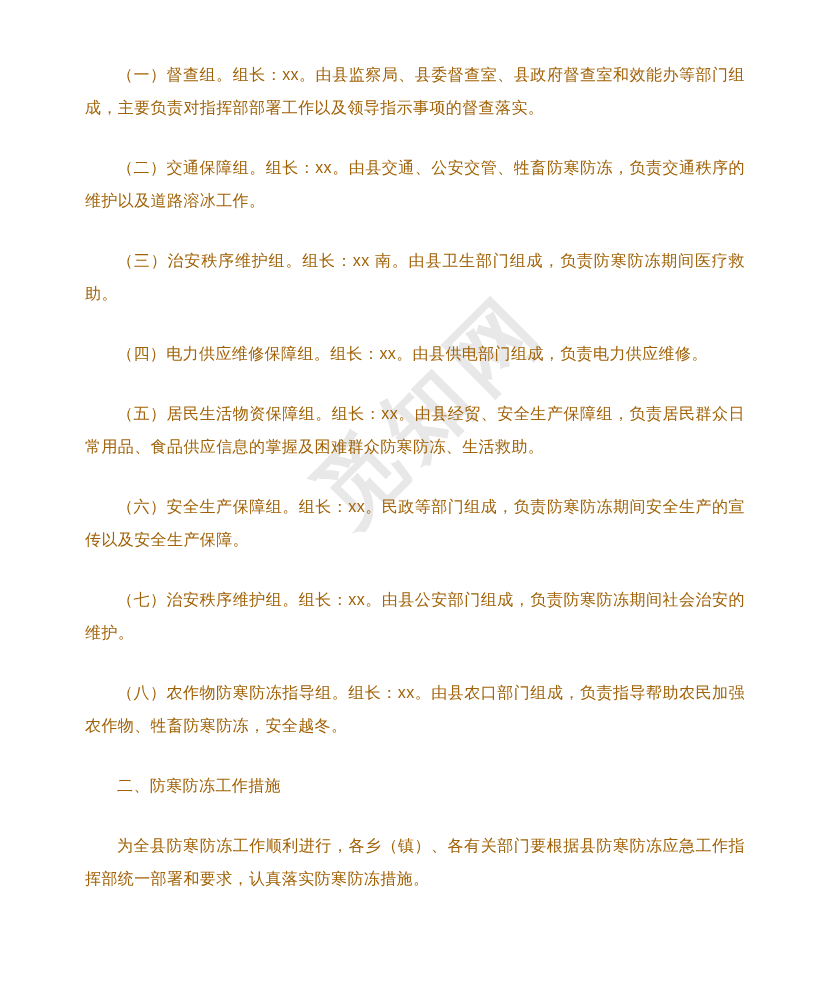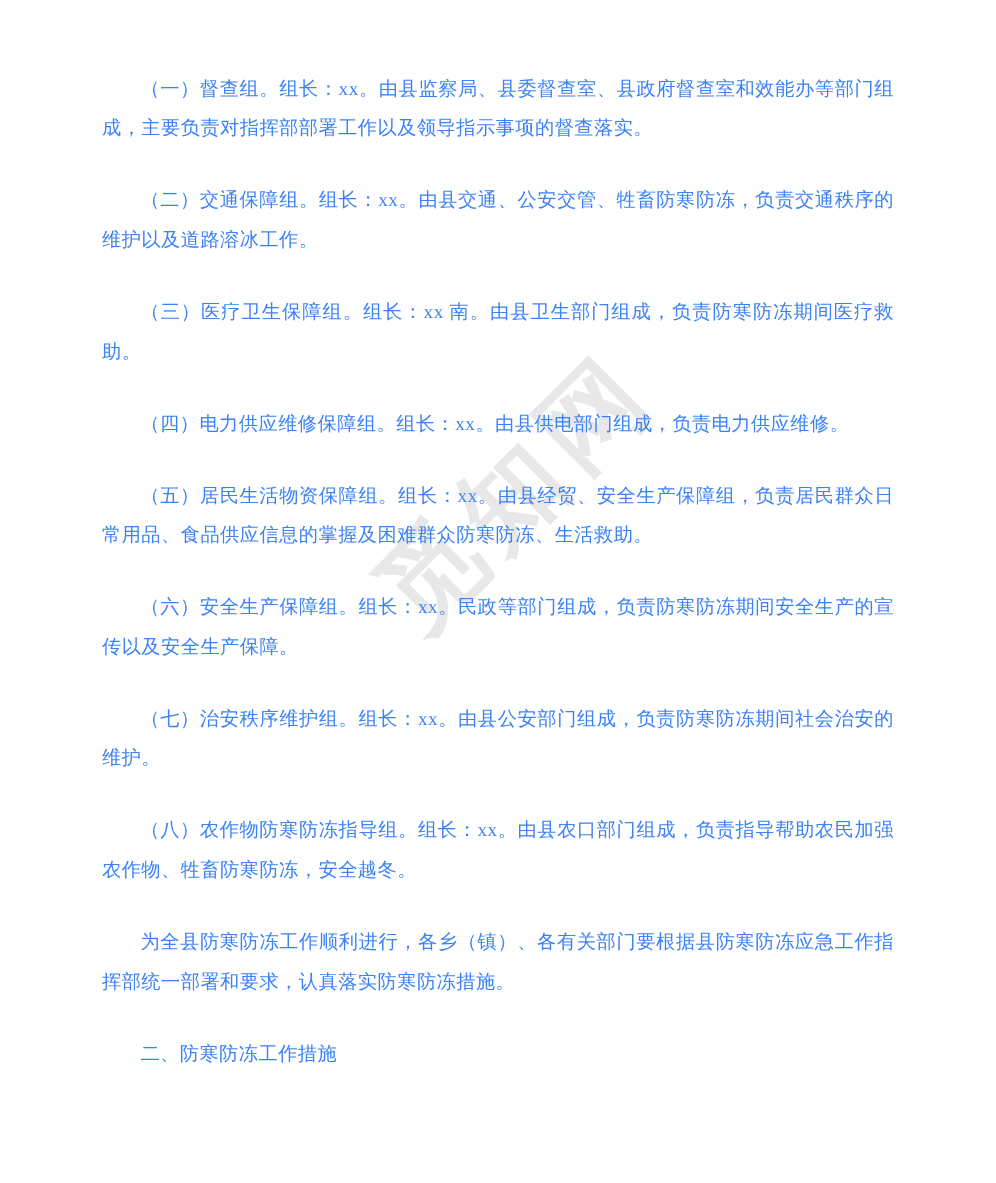--- a/index.html
+++ b/index.html
@@ -18,27 +18,26 @@
     width: 830px;
     height: 986px;
     box-sizing: border-box;
     padding: 58px 85px 0 85px;
     background: #ffffff;
   }
   .para {
     margin: 0 0 27px 0;
     font-size: 16px;
     line-height: 33px;
-    color: #3b82f6;
+    color: #a16207;
     text-indent: 2em;
     text-align: justify;
     letter-spacing: 0.4px;
     position: relative;
     z-index: 2;
-    font-family: Liberation Serif, serif;
   }
   .watermark {
     position: absolute;
     left: 430px;
     top: 410px;
     transform: translate(-50%, -50%) rotate(-45deg);
     font-size: 84px;
     font-weight: bold;
     letter-spacing: 10px;
     color: rgba(130, 130, 130, 0.18);
@@ -52,28 +51,28 @@
 </head>
 <body>
 
 <div class="page">
   <div class="watermark">觅知网</div>
 
   <p class="para">（一）督查组。组长：xx。由县监察局、县委督查室、县政府督查室和效能办等部门组成，主要负责对指挥部部署工作以及领导指示事项的督查落实。</p>
 
   <p class="para">（二）交通保障组。组长：xx。由县交通、公安交管、牲畜防寒防冻，负责交通秩序的维护以及道路溶冰工作。</p>
 
-  <p class="para">（三）医疗卫生保障组。组长：xx 南。由县卫生部门组成，负责防寒防冻期间医疗救助。</p>
+  <p class="para">（三）治安秩序维护组。组长：xx 南。由县卫生部门组成，负责防寒防冻期间医疗救助。</p>
 
   <p class="para">（四）电力供应维修保障组。组长：xx。由县供电部门组成，负责电力供应维修。</p>
 
   <p class="para">（五）居民生活物资保障组。组长：xx。由县经贸、安全生产保障组，负责居民群众日常用品、食品供应信息的掌握及困难群众防寒防冻、生活救助。</p>
 
   <p class="para">（六）安全生产保障组。组长：xx。民政等部门组成，负责防寒防冻期间安全生产的宣传以及安全生产保障。</p>
 
   <p class="para">（七）治安秩序维护组。组长：xx。由县公安部门组成，负责防寒防冻期间社会治安的维护。</p>
 
   <p class="para">（八）农作物防寒防冻指导组。组长：xx。由县农口部门组成，负责指导帮助农民加强农作物、牲畜防寒防冻，安全越冬。</p>
 
+  <p class="para">二、防寒防冻工作措施</p>
+
   <p class="para">为全县防寒防冻工作顺利进行，各乡（镇）、各有关部门要根据县防寒防冻应急工作指挥部统一部署和要求，认真落实防寒防冻措施。</p>
-
-  <p class="para">二、防寒防冻工作措施</p>
 </div>
 
 </body></html>

